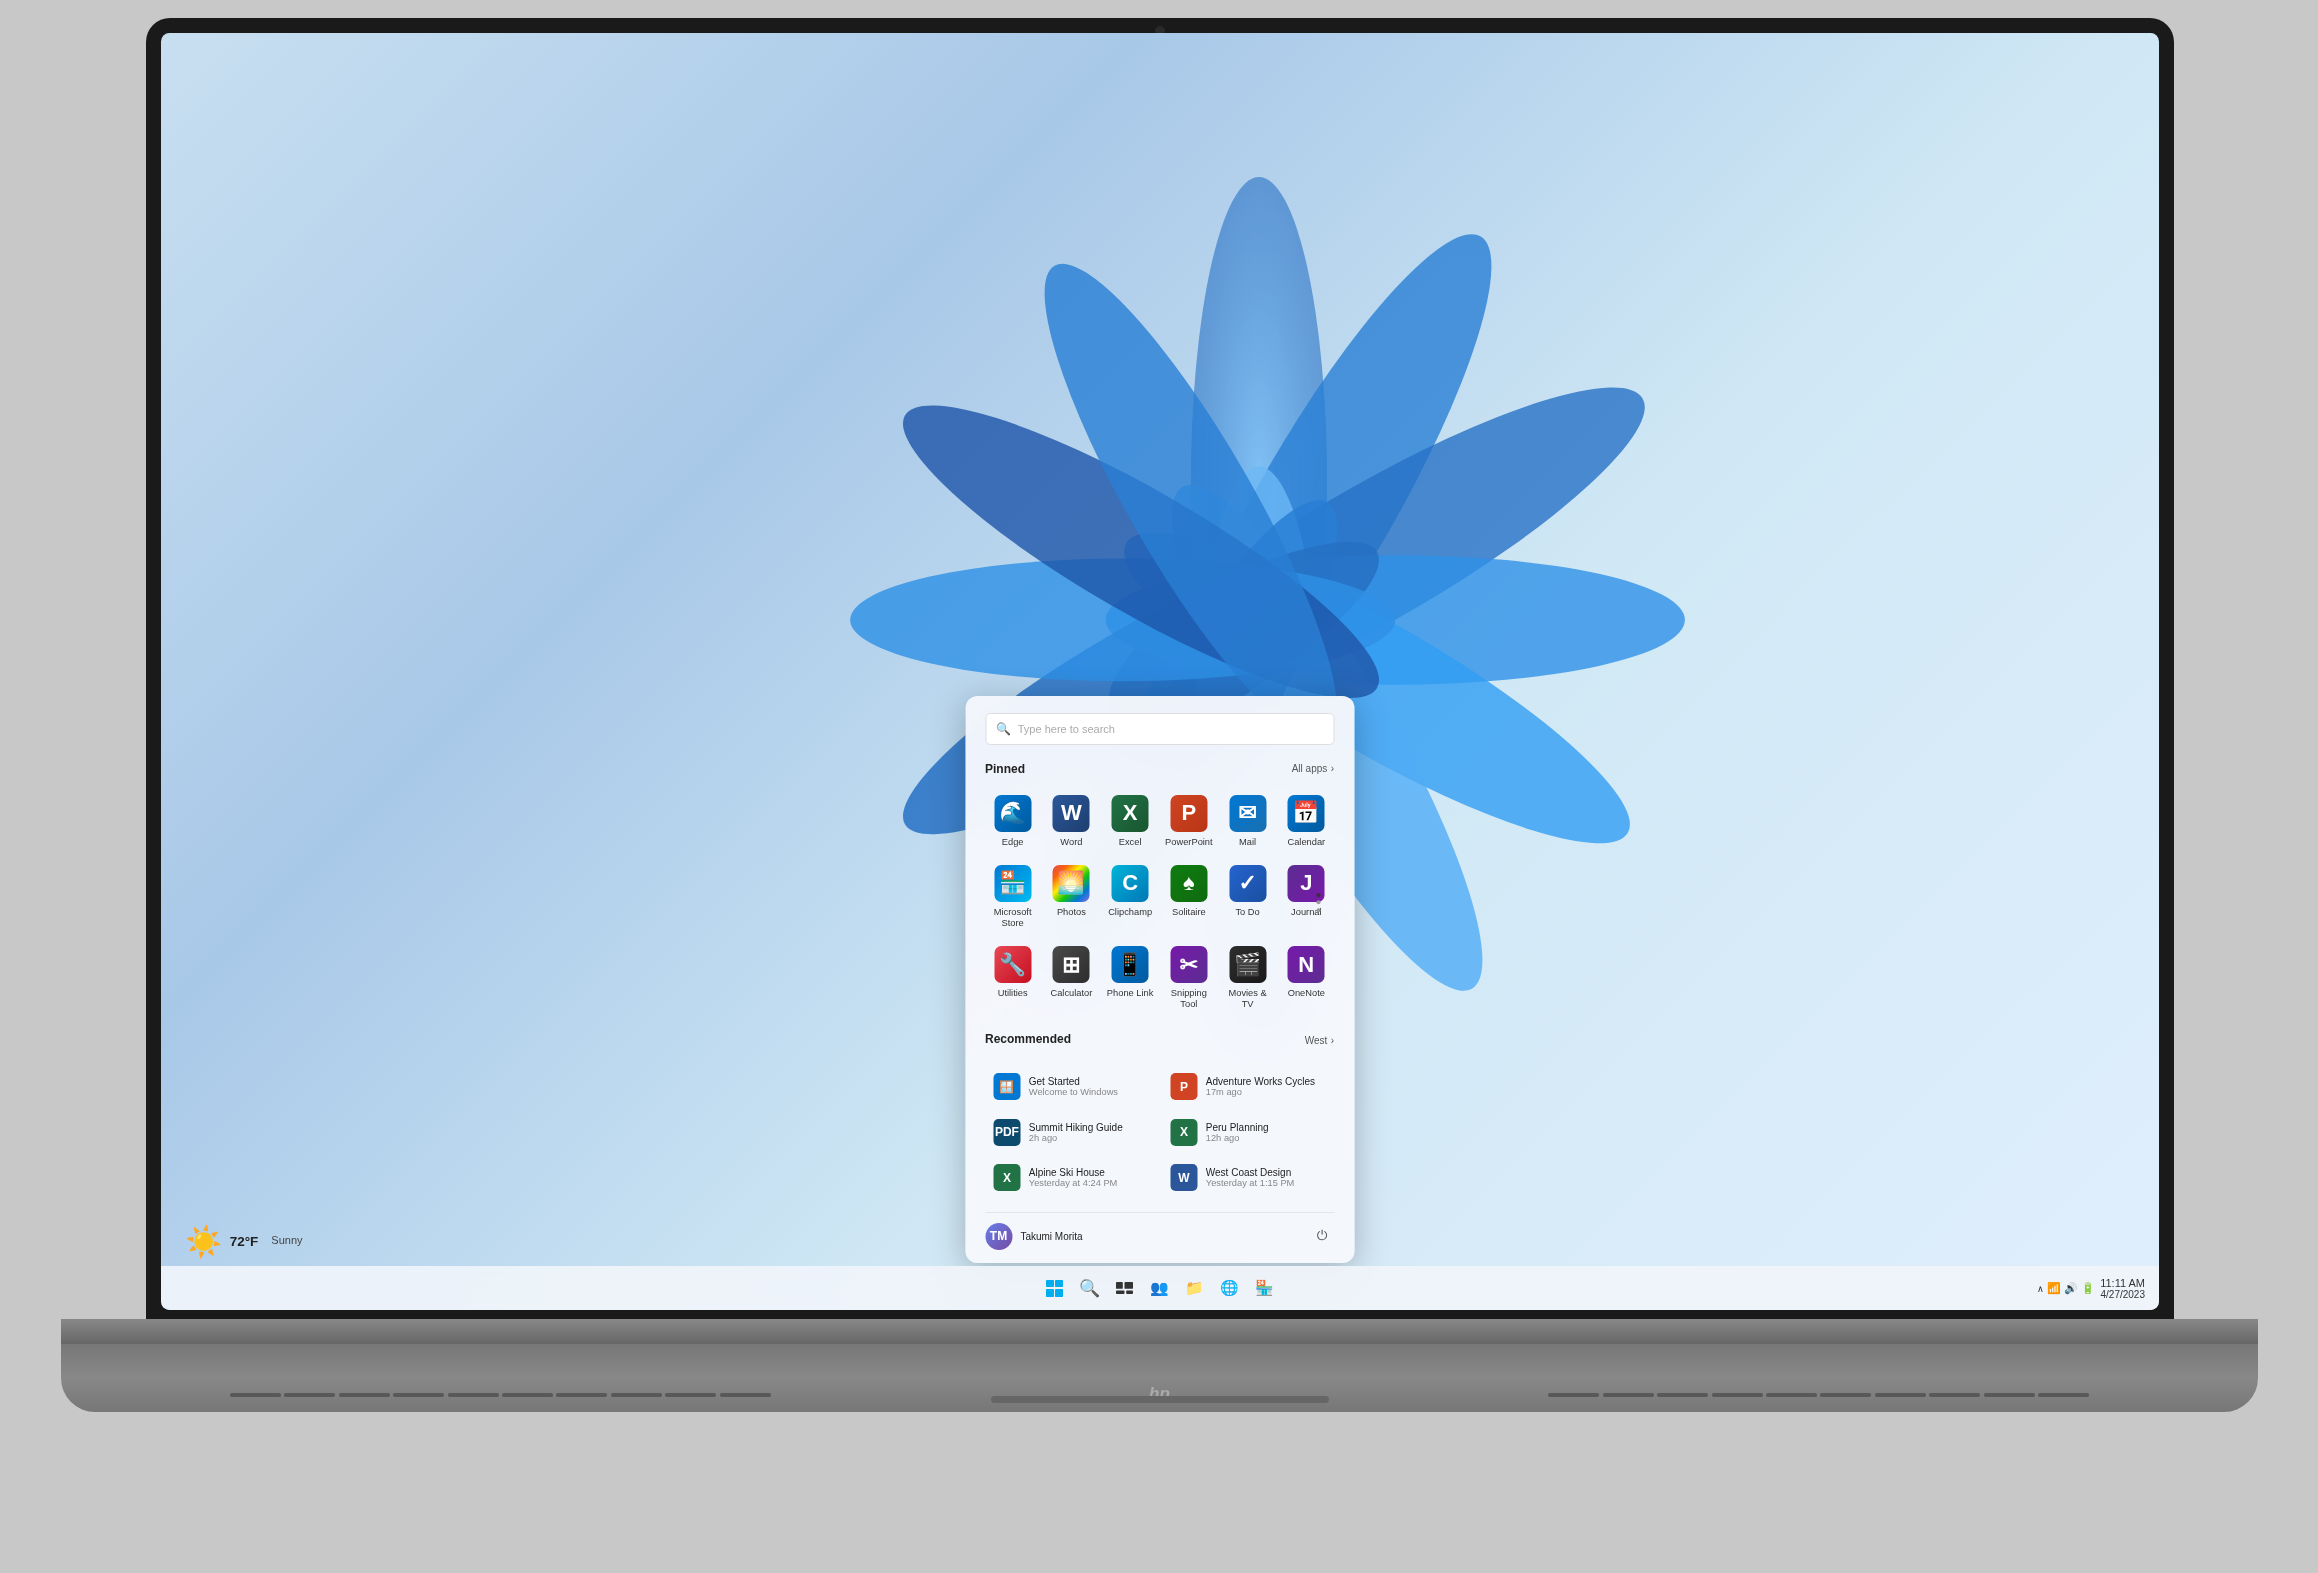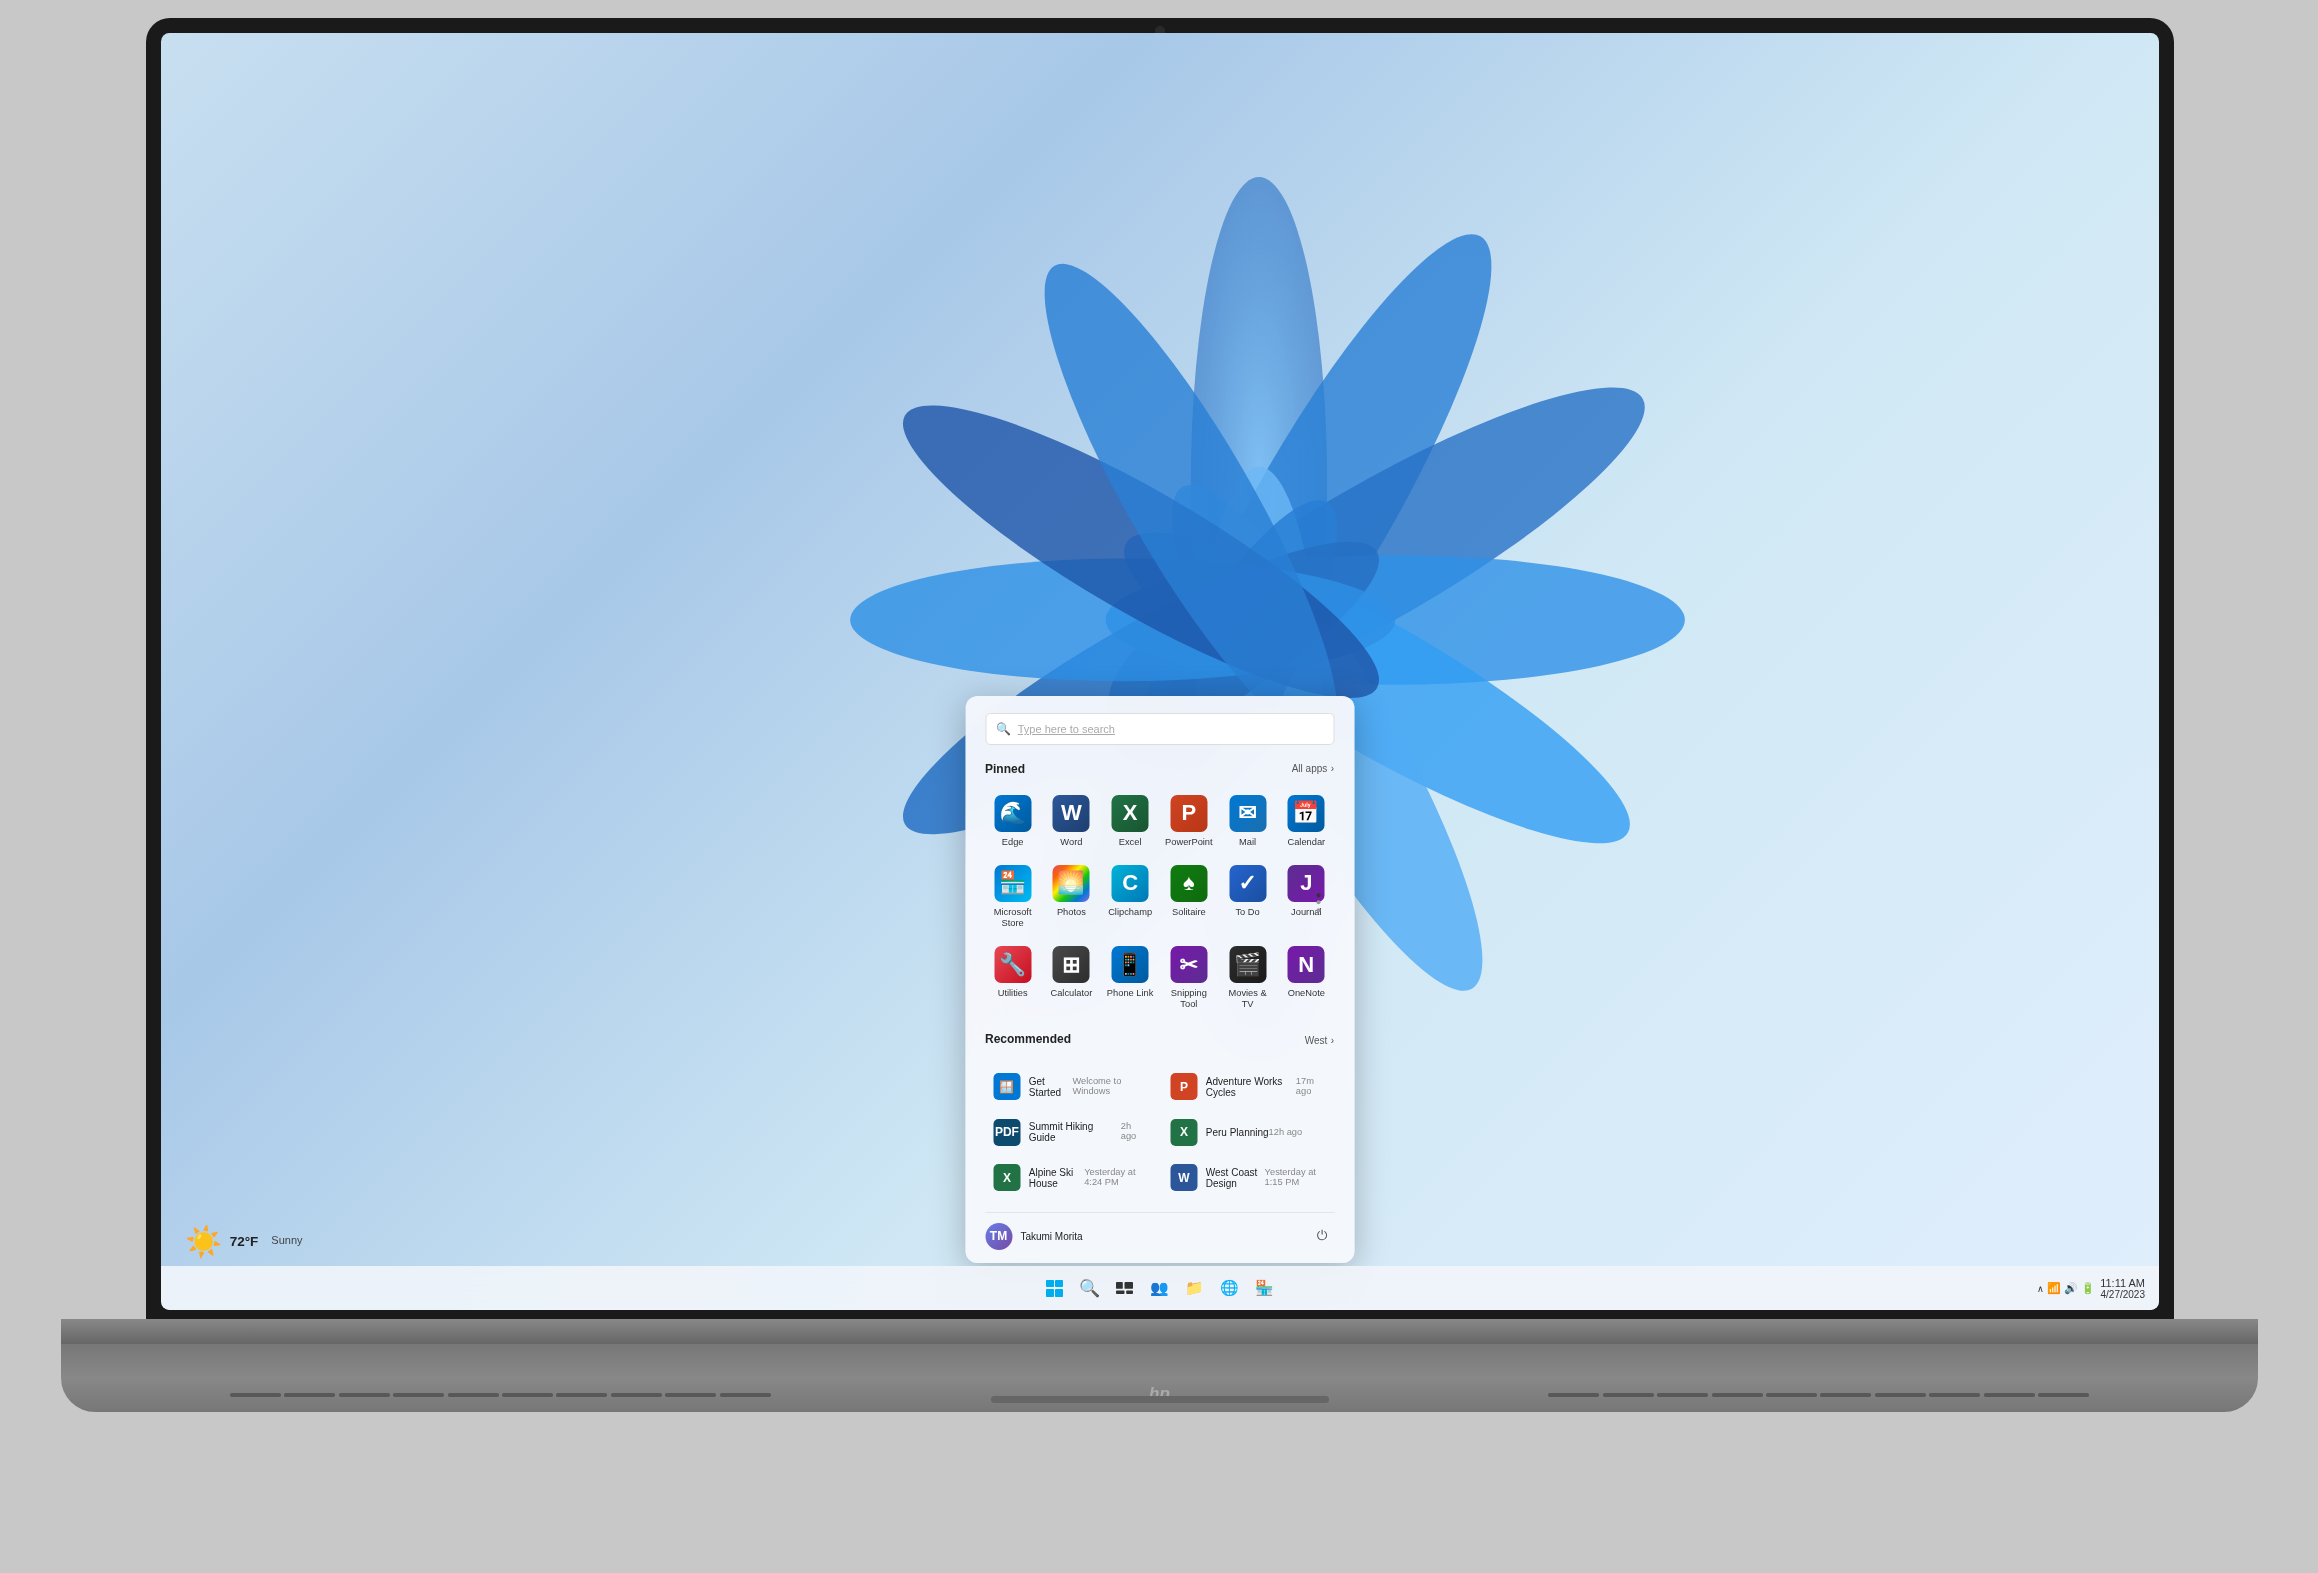--- a/index.html
+++ b/index.html
@@ -182,21 +182,20 @@
     }
 
     .search-icon {
       color: #888;
       font-size: 12px;
     }
 
     .search-placeholder {
       color: #aaa;
       font-size: 11px;
-      text-decoration: underline;
     }
 
     
     .section-header {
       display: flex;
       justify-content: space-between;
       align-items: center;
       margin-bottom: 12px;
     }
 
@@ -311,21 +310,21 @@
       border-radius: 5px;
       display: flex;
       align-items: center;
       justify-content: center;
       font-size: 17px;
       flex-shrink: 0;
     }
 
     .rec-info {
       display: flex;
-      flex-direction: row;
+      flex-direction: column;
     }
 
     .rec-name {
       font-size: 10px;
       font-weight: 500;
       color: #222;
     }
 
     .rec-time {
       font-size: 9.3px;

